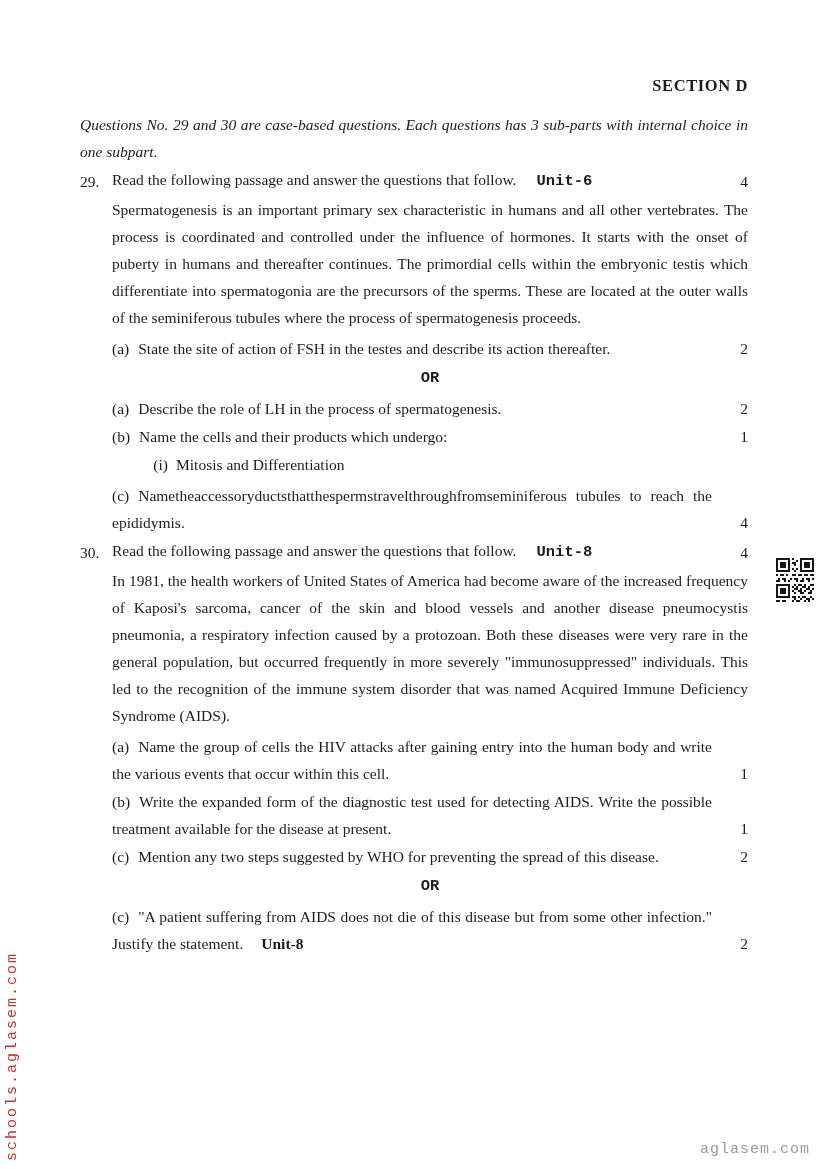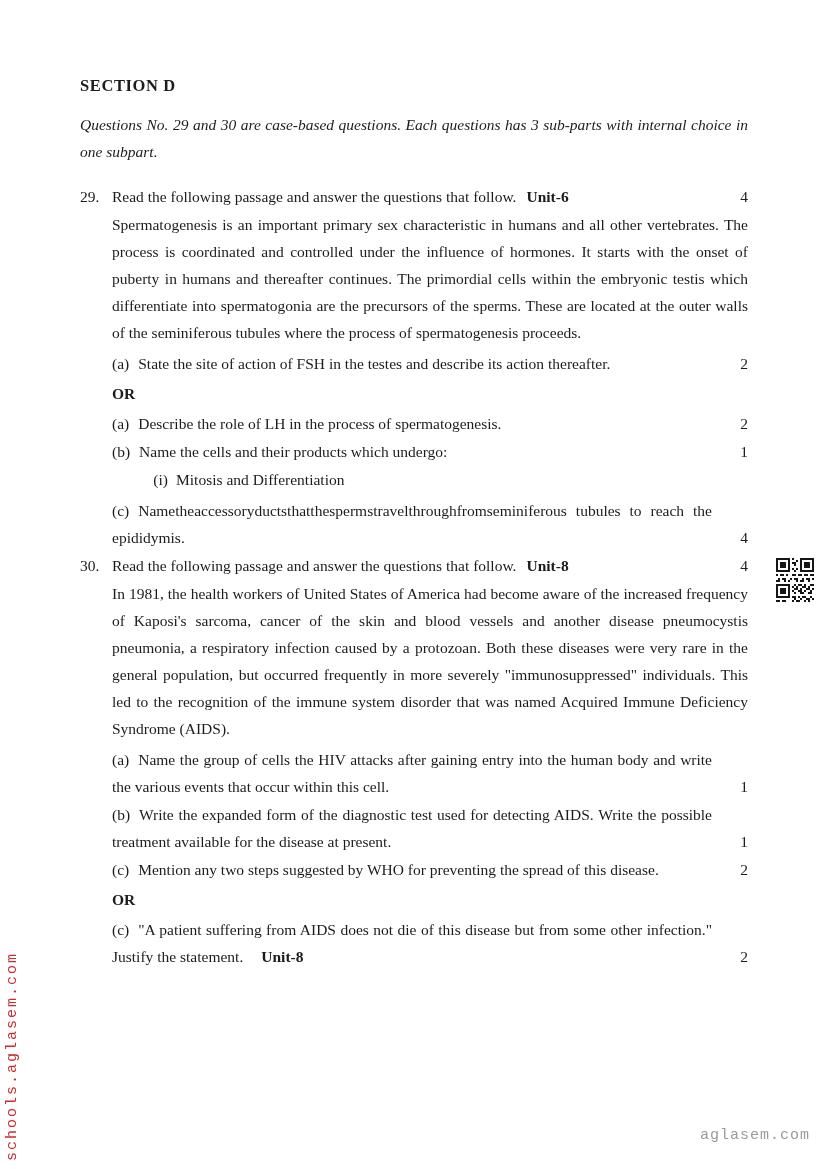--- a/index.html
+++ b/index.html
@@ -16,67 +16,67 @@
     overflow: hidden;
     margin: 0 auto;
   }
   .content {
     position: absolute;
     left: 80px;
     top: 72px;
     width: 668px;
   }
   .sec-title {
-    text-align: left;
+    text-align: right;
     font-size: 16.5px;
     font-weight: bold;
     letter-spacing: 0.6px;
     margin-bottom: 12px;
   }
   .intro {
     font-style: italic;
     text-align: justify;
-    margin-bottom: 18px;
+    margin-bottom: 1px;
   }
   .qrow { display: flex; margin-bottom: 1px; align-items: flex-end; }
   .qnum { flex: 0 0 32px; }
   .qstem { flex: 1; }
-  .unit { font-weight: bold; margin-left: 10px; }
+  .unit { font-weight: bold; margin-left: 20px; font-family: Liberation Mono, monospace; }
   .marks {
     flex: 0 0 36px;
     text-align: right;
     align-self: flex-end;
   }
   .qbody { padding-left: 32px; }
   .passage { text-align: justify; margin-bottom: 4px; }
   .part { display: flex; margin-bottom: 1px; }
   .ptxt { flex: 1; text-align: justify; }
   .plabel { margin-right: 9px; }
-  .or { font-weight: bold; margin: 3px 0 3px 0; }
+  .or { text-align: center; font-weight: bold; margin: 3px 0 3px 0; font-family: Liberation Mono, monospace; }
   .sub { padding-left: 28px; margin-bottom: 1px; }
   .sublabel { display: inline-block; width: 28px; text-align: right; margin-right: 8px; }
   .note { margin-bottom: 2px; }
   .unit-inline { font-weight: bold; margin-left: 18px; }
   .gap-sm { height: 3px; }
   .vwm {
     position: absolute;
     left: 26px;
     bottom: 8px;
     transform-origin: 0 100%;
     transform: rotate(-90deg);
     font-family: "Liberation Mono", "DejaVu Sans Mono", monospace;
     font-size: 15px;
     letter-spacing: 2px;
     color: #cf2b2b;
     white-space: nowrap;
   }
   .hwm {
     position: absolute;
     right: 16px;
-    bottom: 20px;
+    bottom: 6px;
     font-family: "Liberation Mono", "DejaVu Sans Mono", monospace;
     font-size: 15px;
     letter-spacing: 1px;
     color: #9a9a9a;
     white-space: nowrap;
     margin-top: 47px;
   }
   .qr {
     position: absolute;
     right: 12px;

